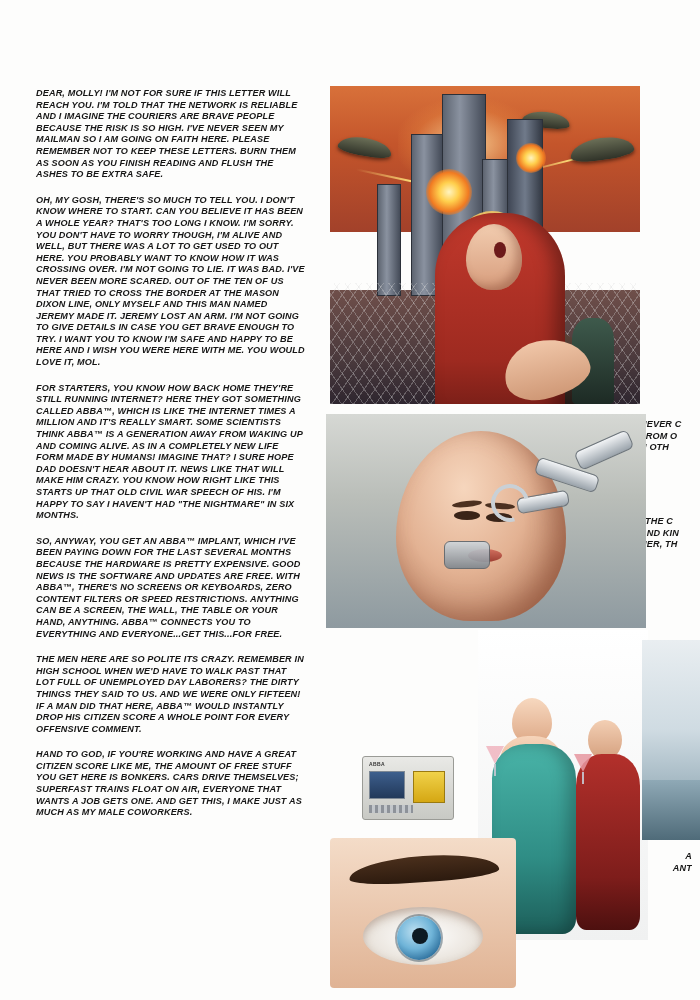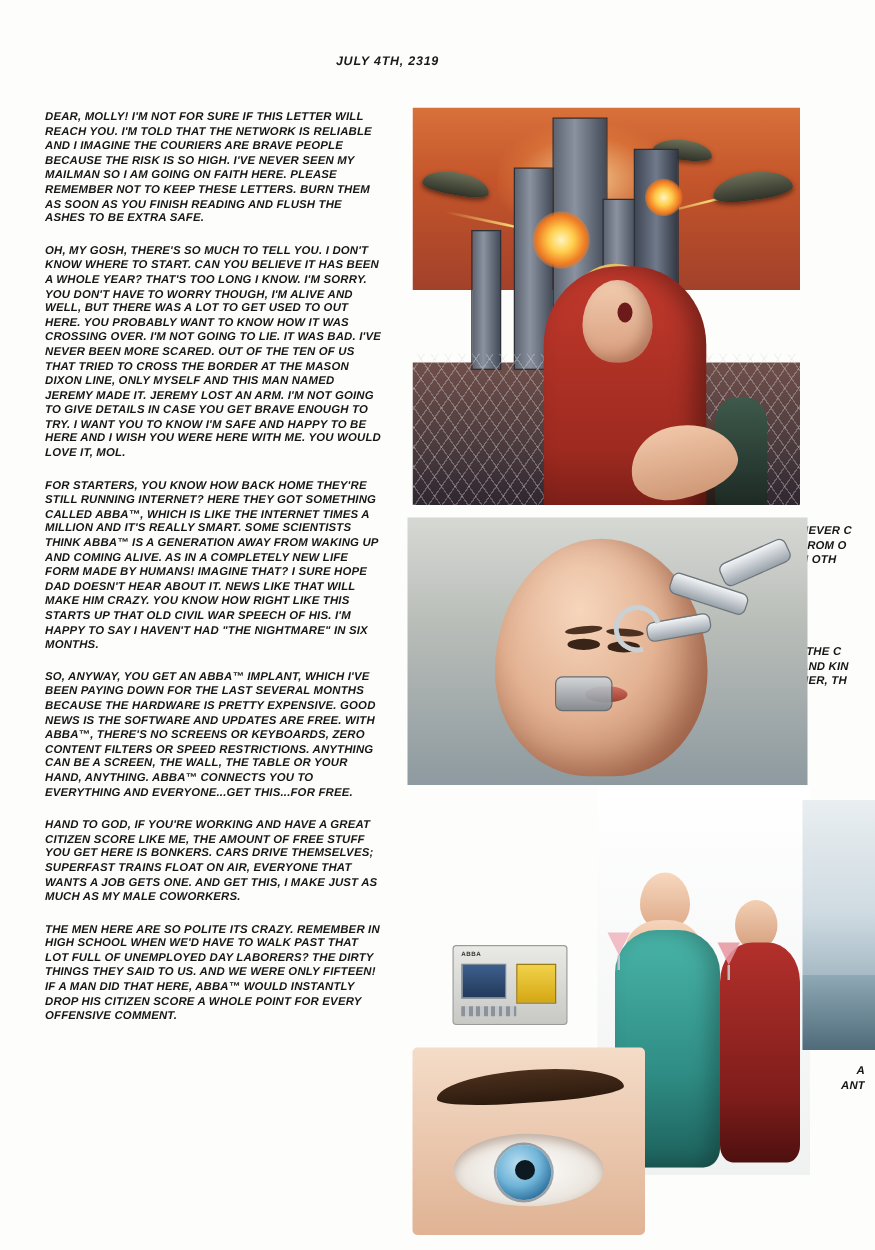--- a/index.html
+++ b/index.html
@@ -448,29 +448,28 @@
     position: absolute;
     left: 0; right: 0; bottom: 0; height: 30%;
     background: linear-gradient(#8fa9b6, #4f6b79);
   }
 </style>
 </head>
 <body>
 
 <div class="page">
 
-  <div class="date-line">July 4th, 2319</div>
 
   <div class="letter-col">
     <p class="para">Dear, Molly! I'm not for sure if this letter will reach you. I'm told that the network is reliable and I imagine the couriers are brave people because the risk is so high. I've never seen my mailman so I am going on faith here. Please remember not to keep these letters. Burn them as soon as you finish reading and flush the ashes to be extra safe.</p>
     <p class="para">Oh, my gosh, there's so much to tell you. I don't know where to start. Can you believe it has been a whole year? That's too long I know. I'm sorry. You don't have to worry though, I'm alive and well, but there was a lot to get used to out here. You probably want to know how it was crossing over. I'm not going to lie. It was bad. I've never been more scared. Out of the ten of us that tried to cross the border at the Mason Dixon line, only myself and this man named Jeremy made it. Jeremy lost an arm. I'm not going to give details in case you get brave enough to try. I want you to know I'm safe and happy to be here and I wish you were here with me. You would love it, Mol.</p>
     <p class="para">For starters, you know how back home they're still running internet? Here they got something called ABBA™, which is like the internet times a million and it's really smart. Some scientists think ABBA™ is a generation away from waking up and coming alive. As in a completely new life form made by humans! Imagine that? I sure hope Dad doesn't hear about it. News like that will make him crazy. You know how right like this starts up that old civil war speech of his.  I'm happy to say I haven't had "the nightmare" in six months.</p>
     <p class="para">So, anyway, you get an ABBA™ implant, which I've been paying down for the last several months because the hardware is pretty expensive. Good news is the software and updates are free. With ABBA™, there's no screens or keyboards, zero content filters or speed restrictions. Anything can be a screen, the wall, the table or your hand, anything. ABBA™ connects you to everything and everyone...get this...for free.</p>
+    <p class="para">The men here are so polite its crazy. Remember in high school when we'd have to walk past that lot full of unemployed day laborers? The dirty things they said to us. And we were only fifteen! If a man did that here, ABBA™ would instantly drop his citizen score a whole point for every offensive comment.</p>
     <p class="para">Hand to God, if you're working and have a great citizen score like me, the amount of free stuff you get here is bonkers. Cars drive themselves; superfast trains float on air, everyone that wants a job gets one. And get this, I make just as much as my male coworkers.</p>
-    <p class="para">The men here are so polite its crazy. Remember in high school when we'd have to walk past that lot full of unemployed day laborers? The dirty things they said to us. And we were only fifteen! If a man did that here, ABBA™ would instantly drop his citizen score a whole point for every offensive comment.</p>
   </div>
 
   <div class="bleed-col bleed-1">
     <div>NEVER C</div>
     <div>FROM O</div>
     <div>H OTH</div>
   </div>
   <div class="bleed-col bleed-2">
     <div>' THE C</div>
     <div>AND KIN</div>

